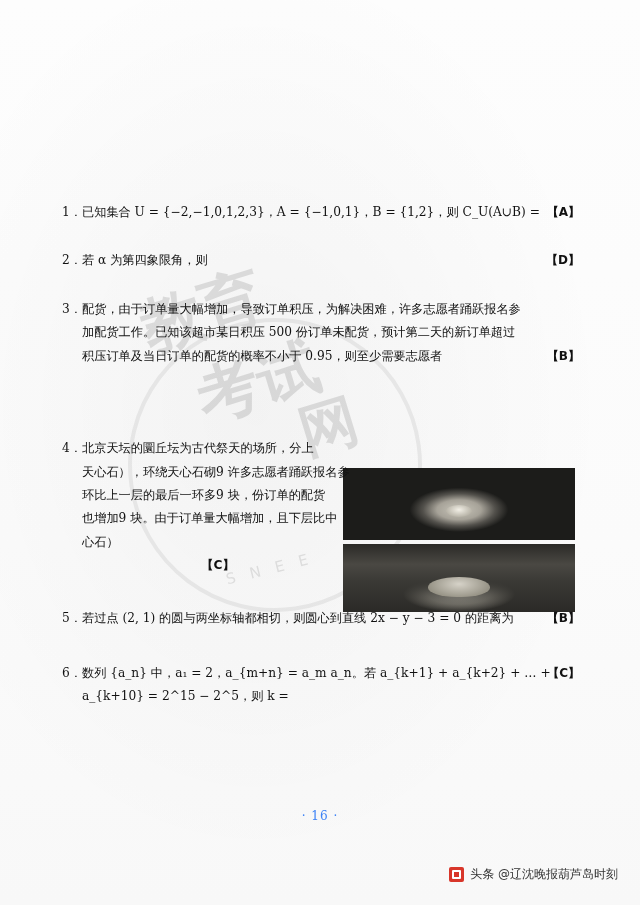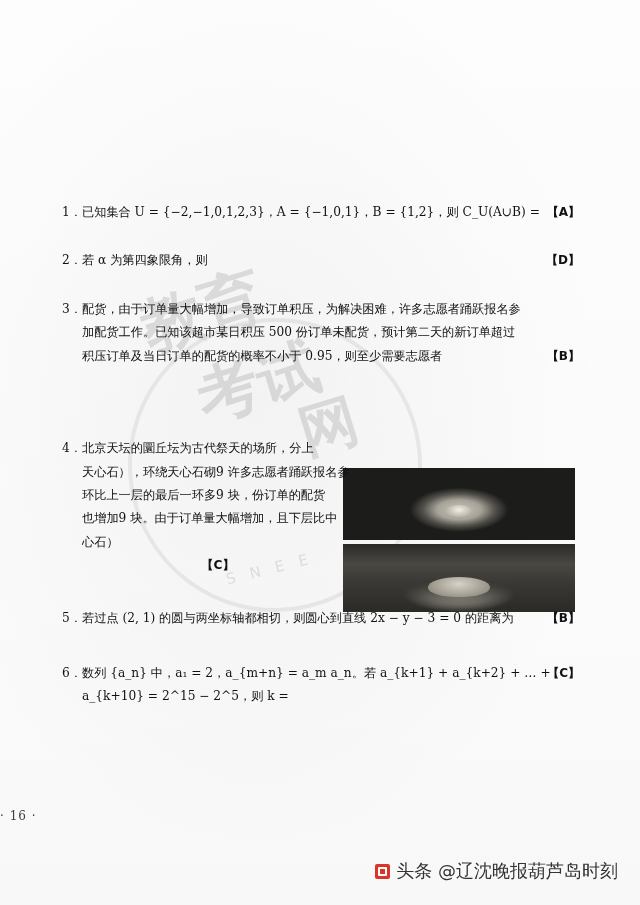--- a/index.html
+++ b/index.html
@@ -127,33 +127,33 @@
   }
   .center-tag{
     text-align:center;
     font-weight:bold;
     font-family:"DejaVu Sans", sans-serif;
   }
   .pagenum{
     position:absolute;
     left:0;right:0;
     bottom:82px;
-    text-align:left;
+    text-align:center;
     font-size:12px;
     letter-spacing:1px;
-    color:#404040;
+    color:#3b82f6;
   }
   .footer{
     position:absolute;
     right:22px;
     bottom:22px;
     display:flex;
     align-items:center;
     gap:6px;
-    font-size:18px;
+    font-size:12px;
     color:#333;
     font-family:"DejaVu Sans", sans-serif;
   }
   .ft-logo{
     display:inline-block;
     width:15px;height:15px;
     background:#d8362a;
     border-radius:2px;
     position:relative;
   }

